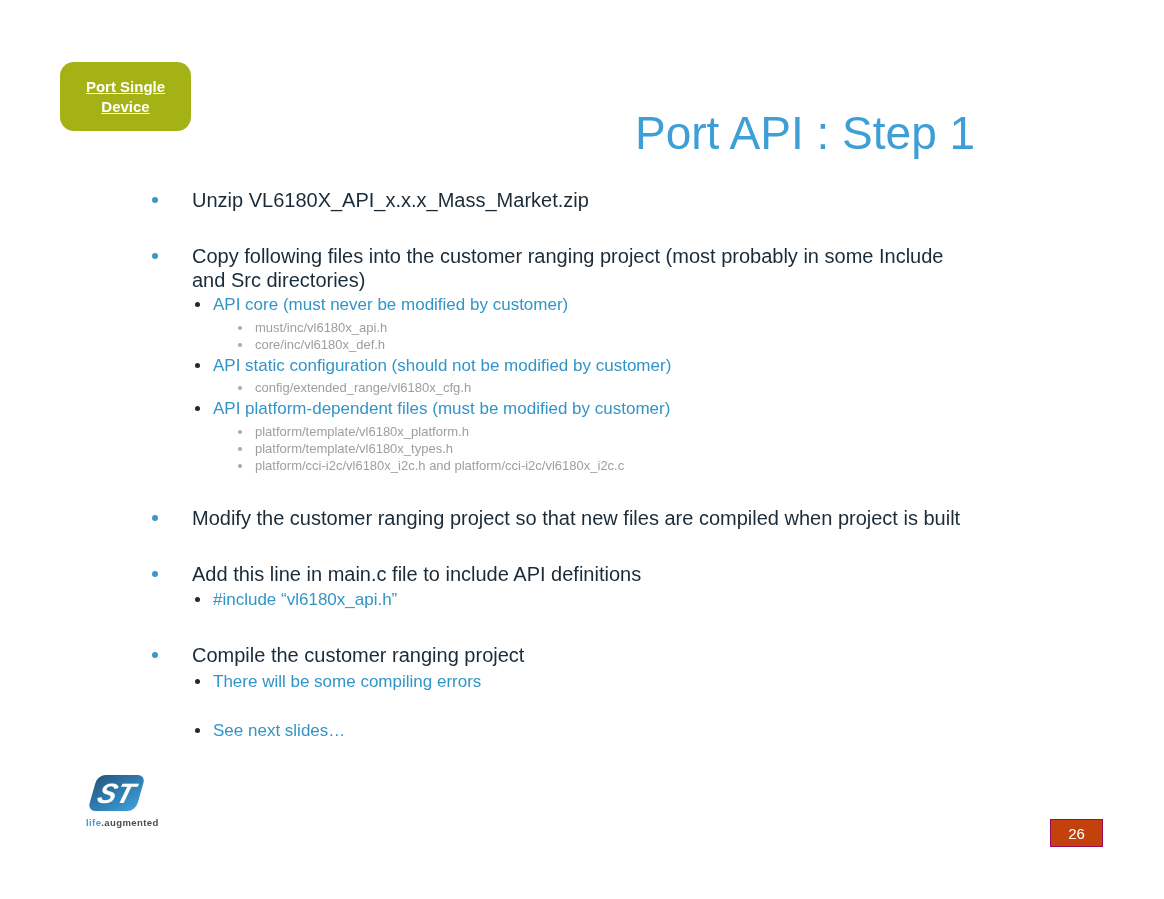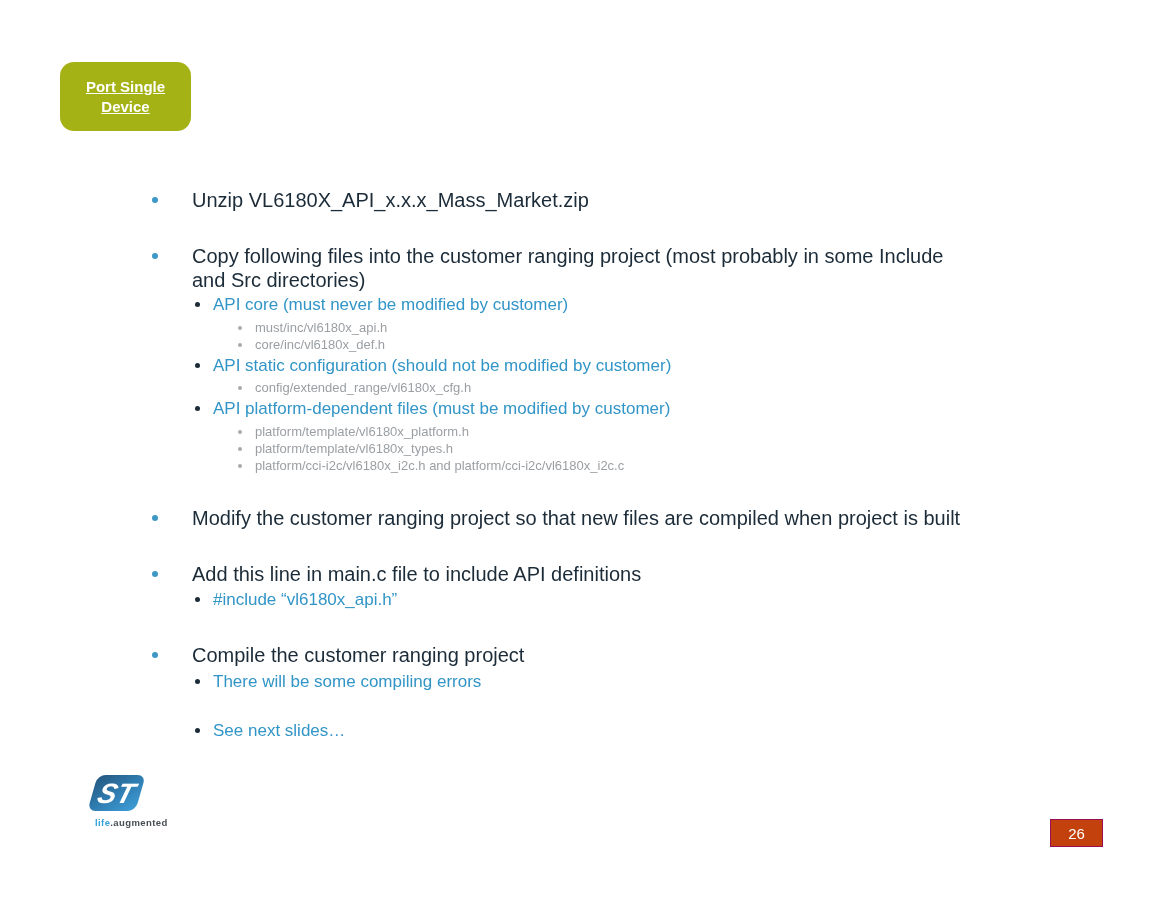--- a/index.html
+++ b/index.html
@@ -36,41 +36,42 @@
   .l2 { left: 195px; font-size: 17px; line-height: 22px; color: #3295c7; }
   .l2 .dot { width: 5px; height: 5px; border-radius: 50%; background: #1b2b38; margin: 8px 13px 0 0; flex: 0 0 auto; }
 
   .l3 { left: 238px; font-size: 13px; line-height: 16px; color: #9b9fa3; }
   .l3 .dot { width: 4px; height: 4px; border-radius: 50%; background: #a7abae; margin: 6px 13px 0 0; flex: 0 0 auto; }
 
   
   .logo { position: absolute; left: 86px; top: 774px; width: 70px; }
   .logo svg { display: block; }
   .tagline { margin-top: 3px; font-size: 9.5px; letter-spacing: 0.4px; white-space: nowrap; }
-  .tagline .life { color: #36a3dc; font-weight: bold; margin-left: 9px; }
+  .tagline .life { color: #36a3dc; font-weight: bold; }
   .tagline .rest { color: #474d53; font-weight: bold; }
 
   
   .pagenum {
     position: absolute; left: 1050px; top: 819px; width: 53px; height: 28px;
     background: #c2410c; border: 1px solid #9b0c58;
     color: #ffffff; font-size: 15px;
     display: flex; align-items: center; justify-content: center;
   }
 </style>
 </head>
 <body>
 
 <div class="slide">
 
   <div class="badge">
     <span>Port Single
 Device</span>
   </div>
 
+  <div class="title">Port API : Step 1</div>
 
   <div class="li l1" style="top:188px">
     <span class="dot"></span>
     <span class="txt">Unzip VL6180X_API_x.x.x_Mass_Market.zip</span>
   </div>
   <div class="li l1" style="top:244px">
     <span class="dot"></span>
     <span class="txt">Copy following files into the customer ranging project (most probably in some Include
 and Src directories)</span>
   </div>

